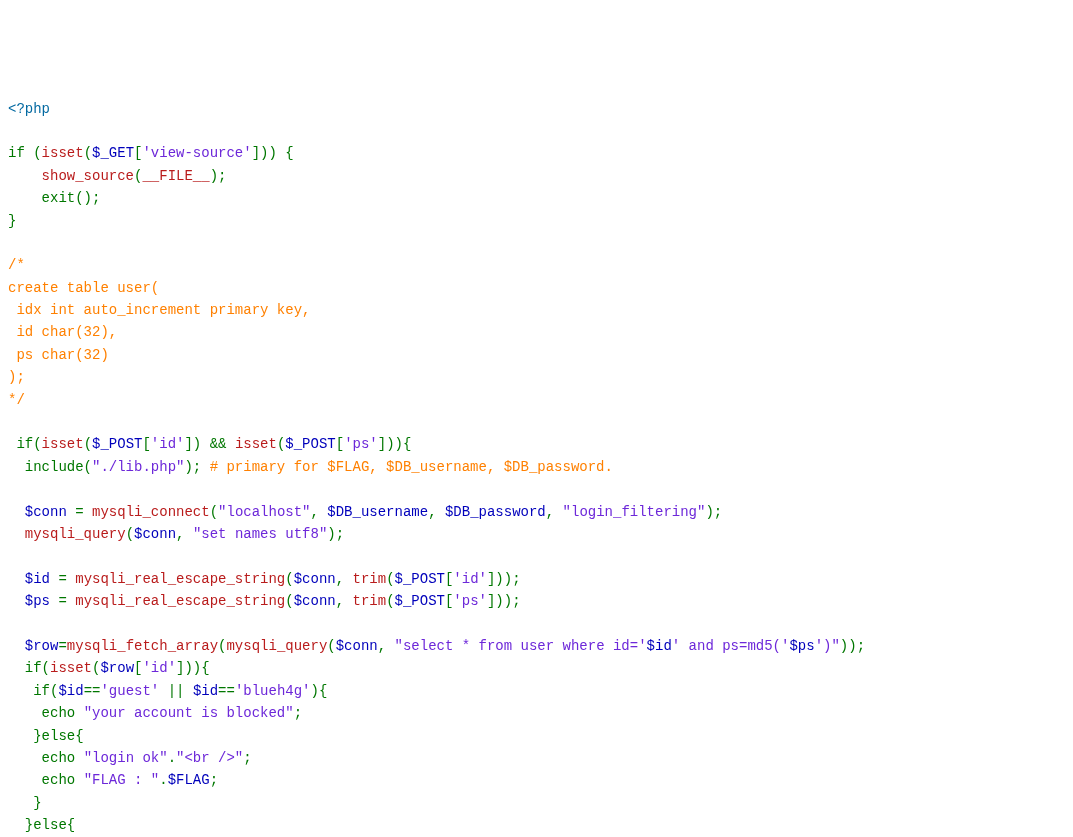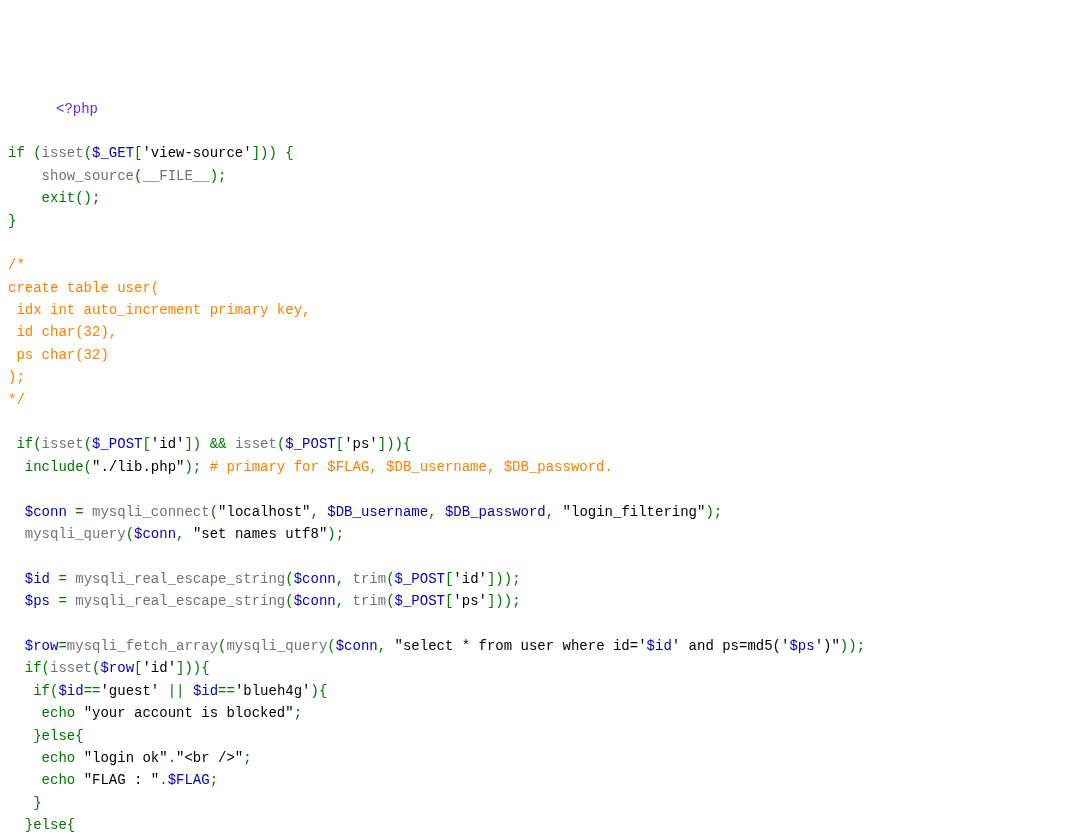--- a/index.html
+++ b/index.html
@@ -8,27 +8,27 @@
     background: #ffffff;
     font-family: "Courier New", monospace;
     font-size: 14px;
     line-height: 1.6;
     white-space: pre;
     color: #007700;
   }
   .code-block {
     white-space: pre;
   }
-  .php-tag { color: #6d28d9; margin-left: 48px; }
+  .php-tag { color: #0369a1; }
   .keyword { color: #007700; }
   .default { color: #007700; }
   .variable { color: #0000BB; }
-  .string { color: #000000; }
+  .string { color: #6d28d9; }
   .comment { color: #FF8000; }
-  .const { color: #737373; }
+  .const { color: #b91c1c; }
 </style>
 </head>
 <body>
 
 
 
 <div class="code-block" id="code-container"><span class="php-tag">&lt;?php</span><span class="default">
 
 </span><span class="keyword">if (</span><span class="const">isset</span><span class="keyword">(</span><span class="variable">$_GET</span><span class="keyword">[</span><span class="string">'view-source'</span><span class="keyword">])) {
     </span><span class="const">show_source</span><span class="keyword">(</span><span class="const">__FILE__</span><span class="keyword">);

